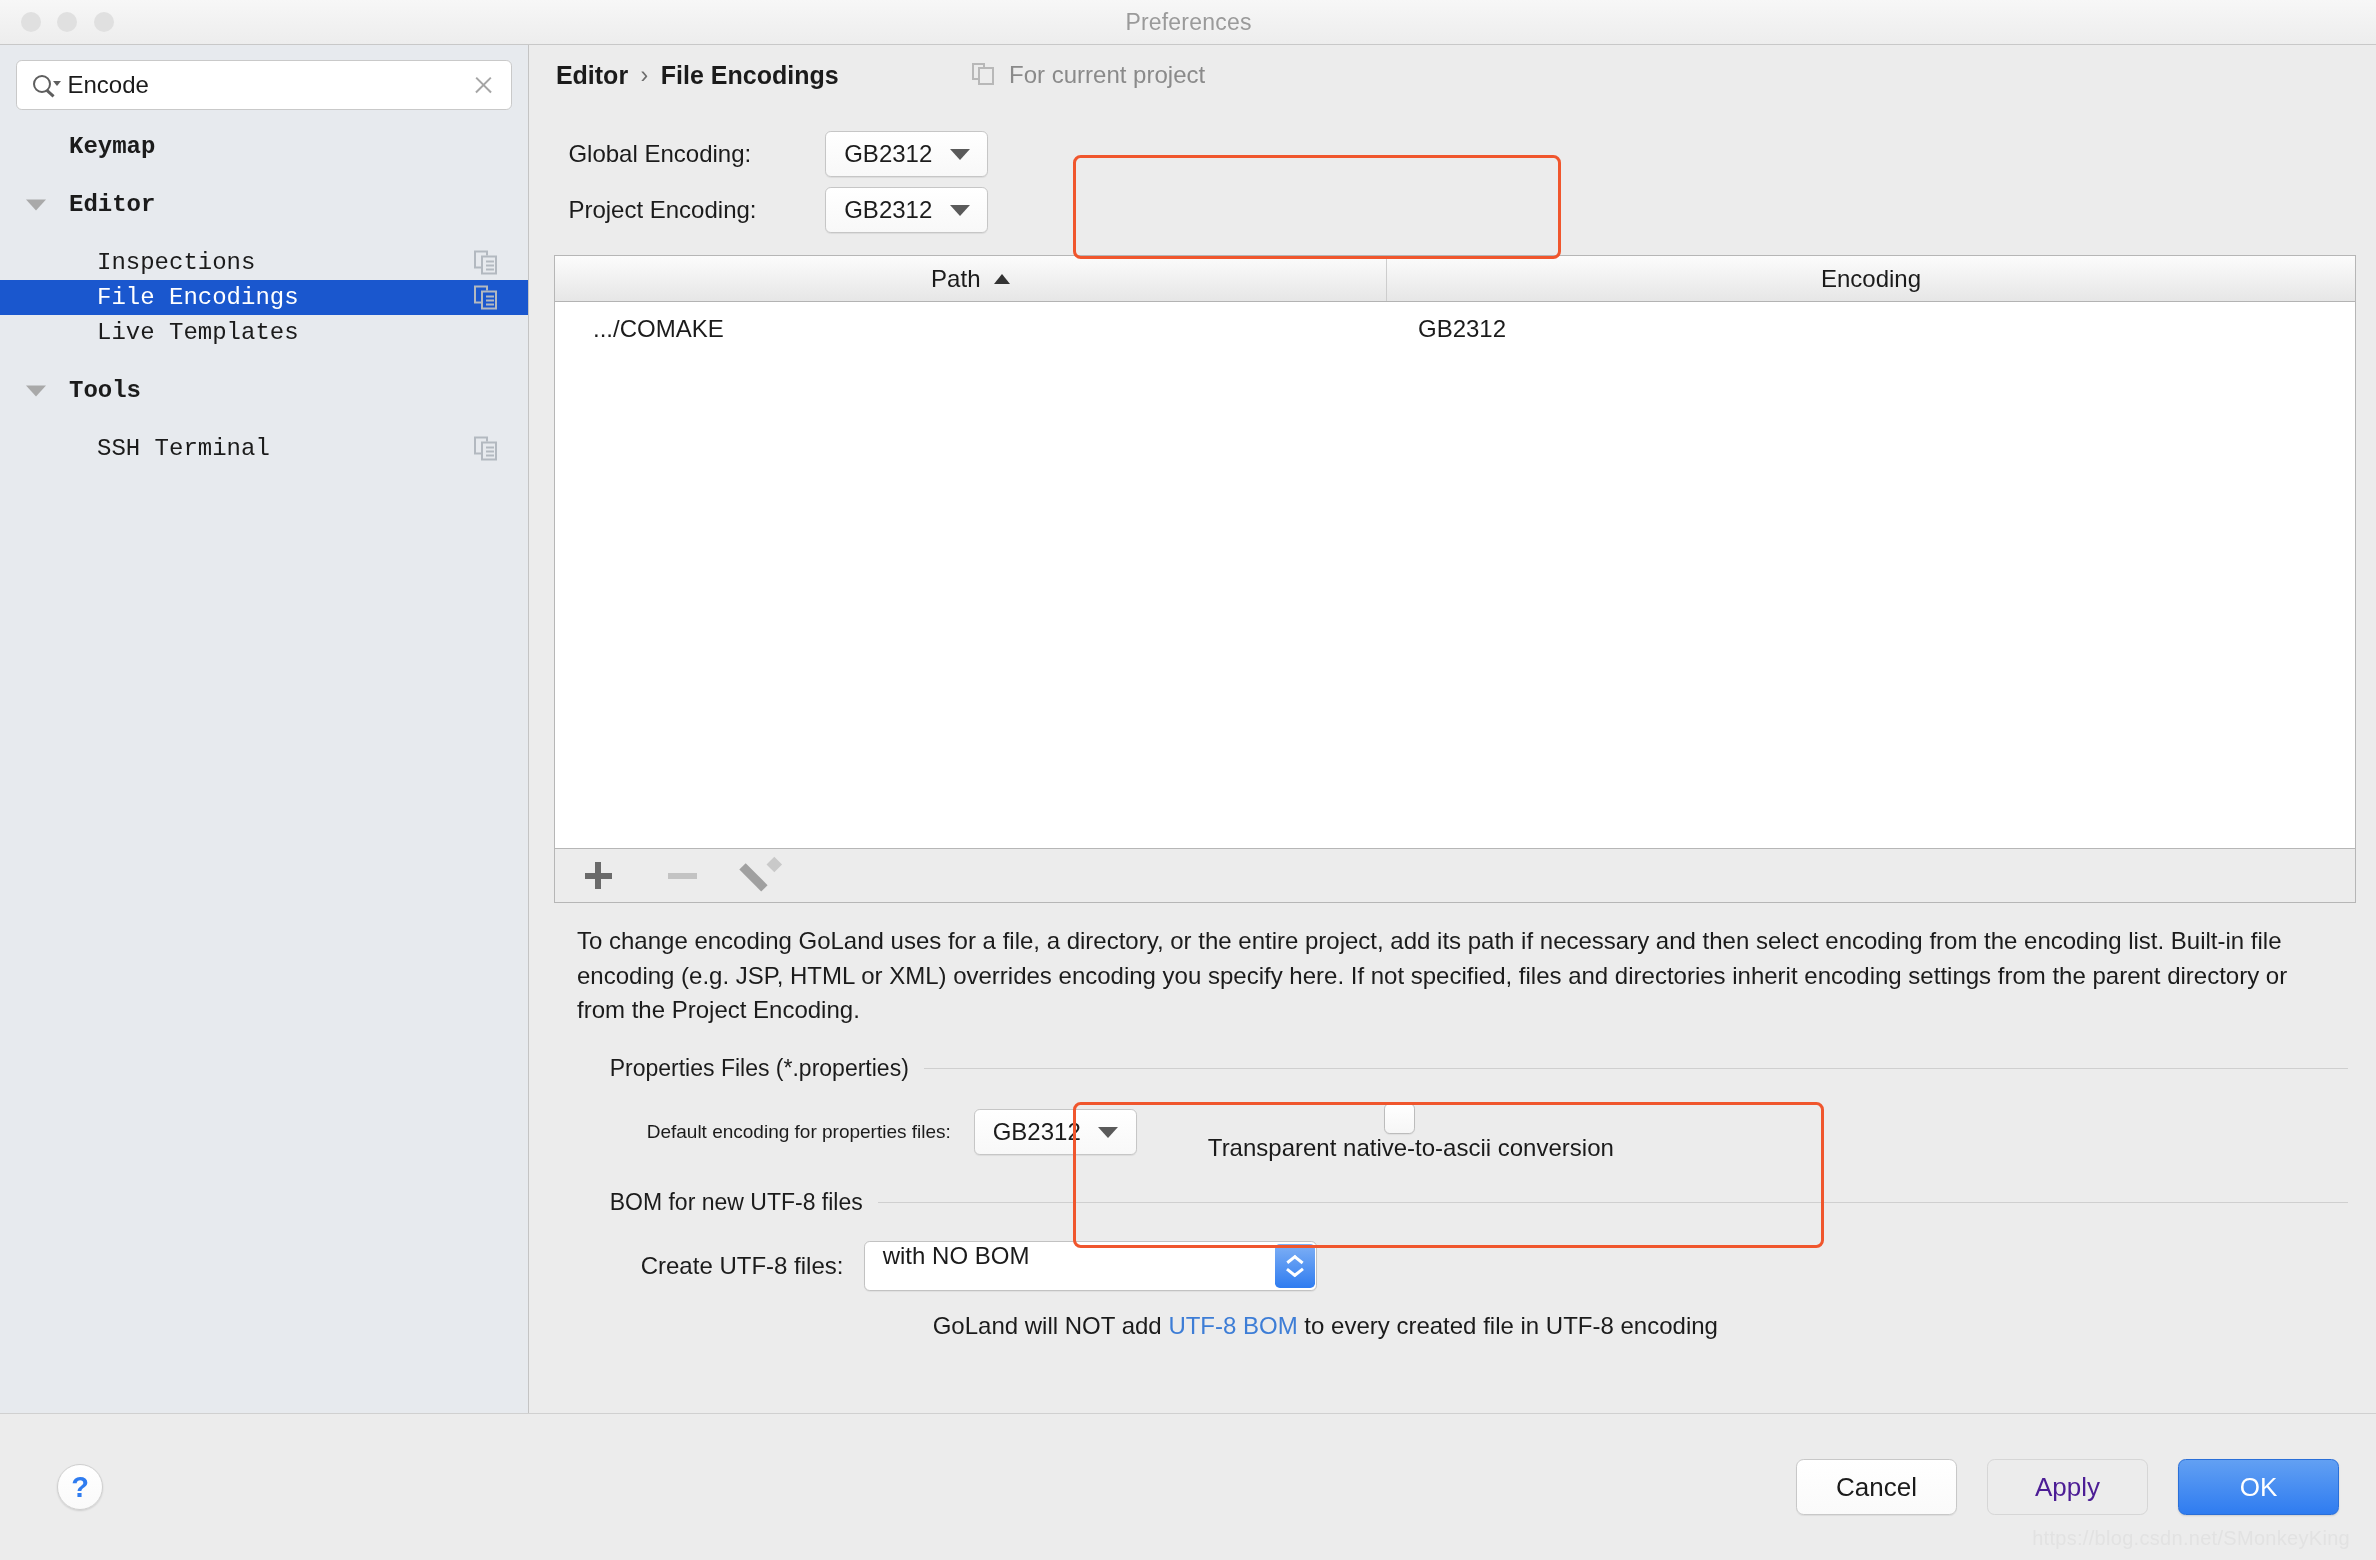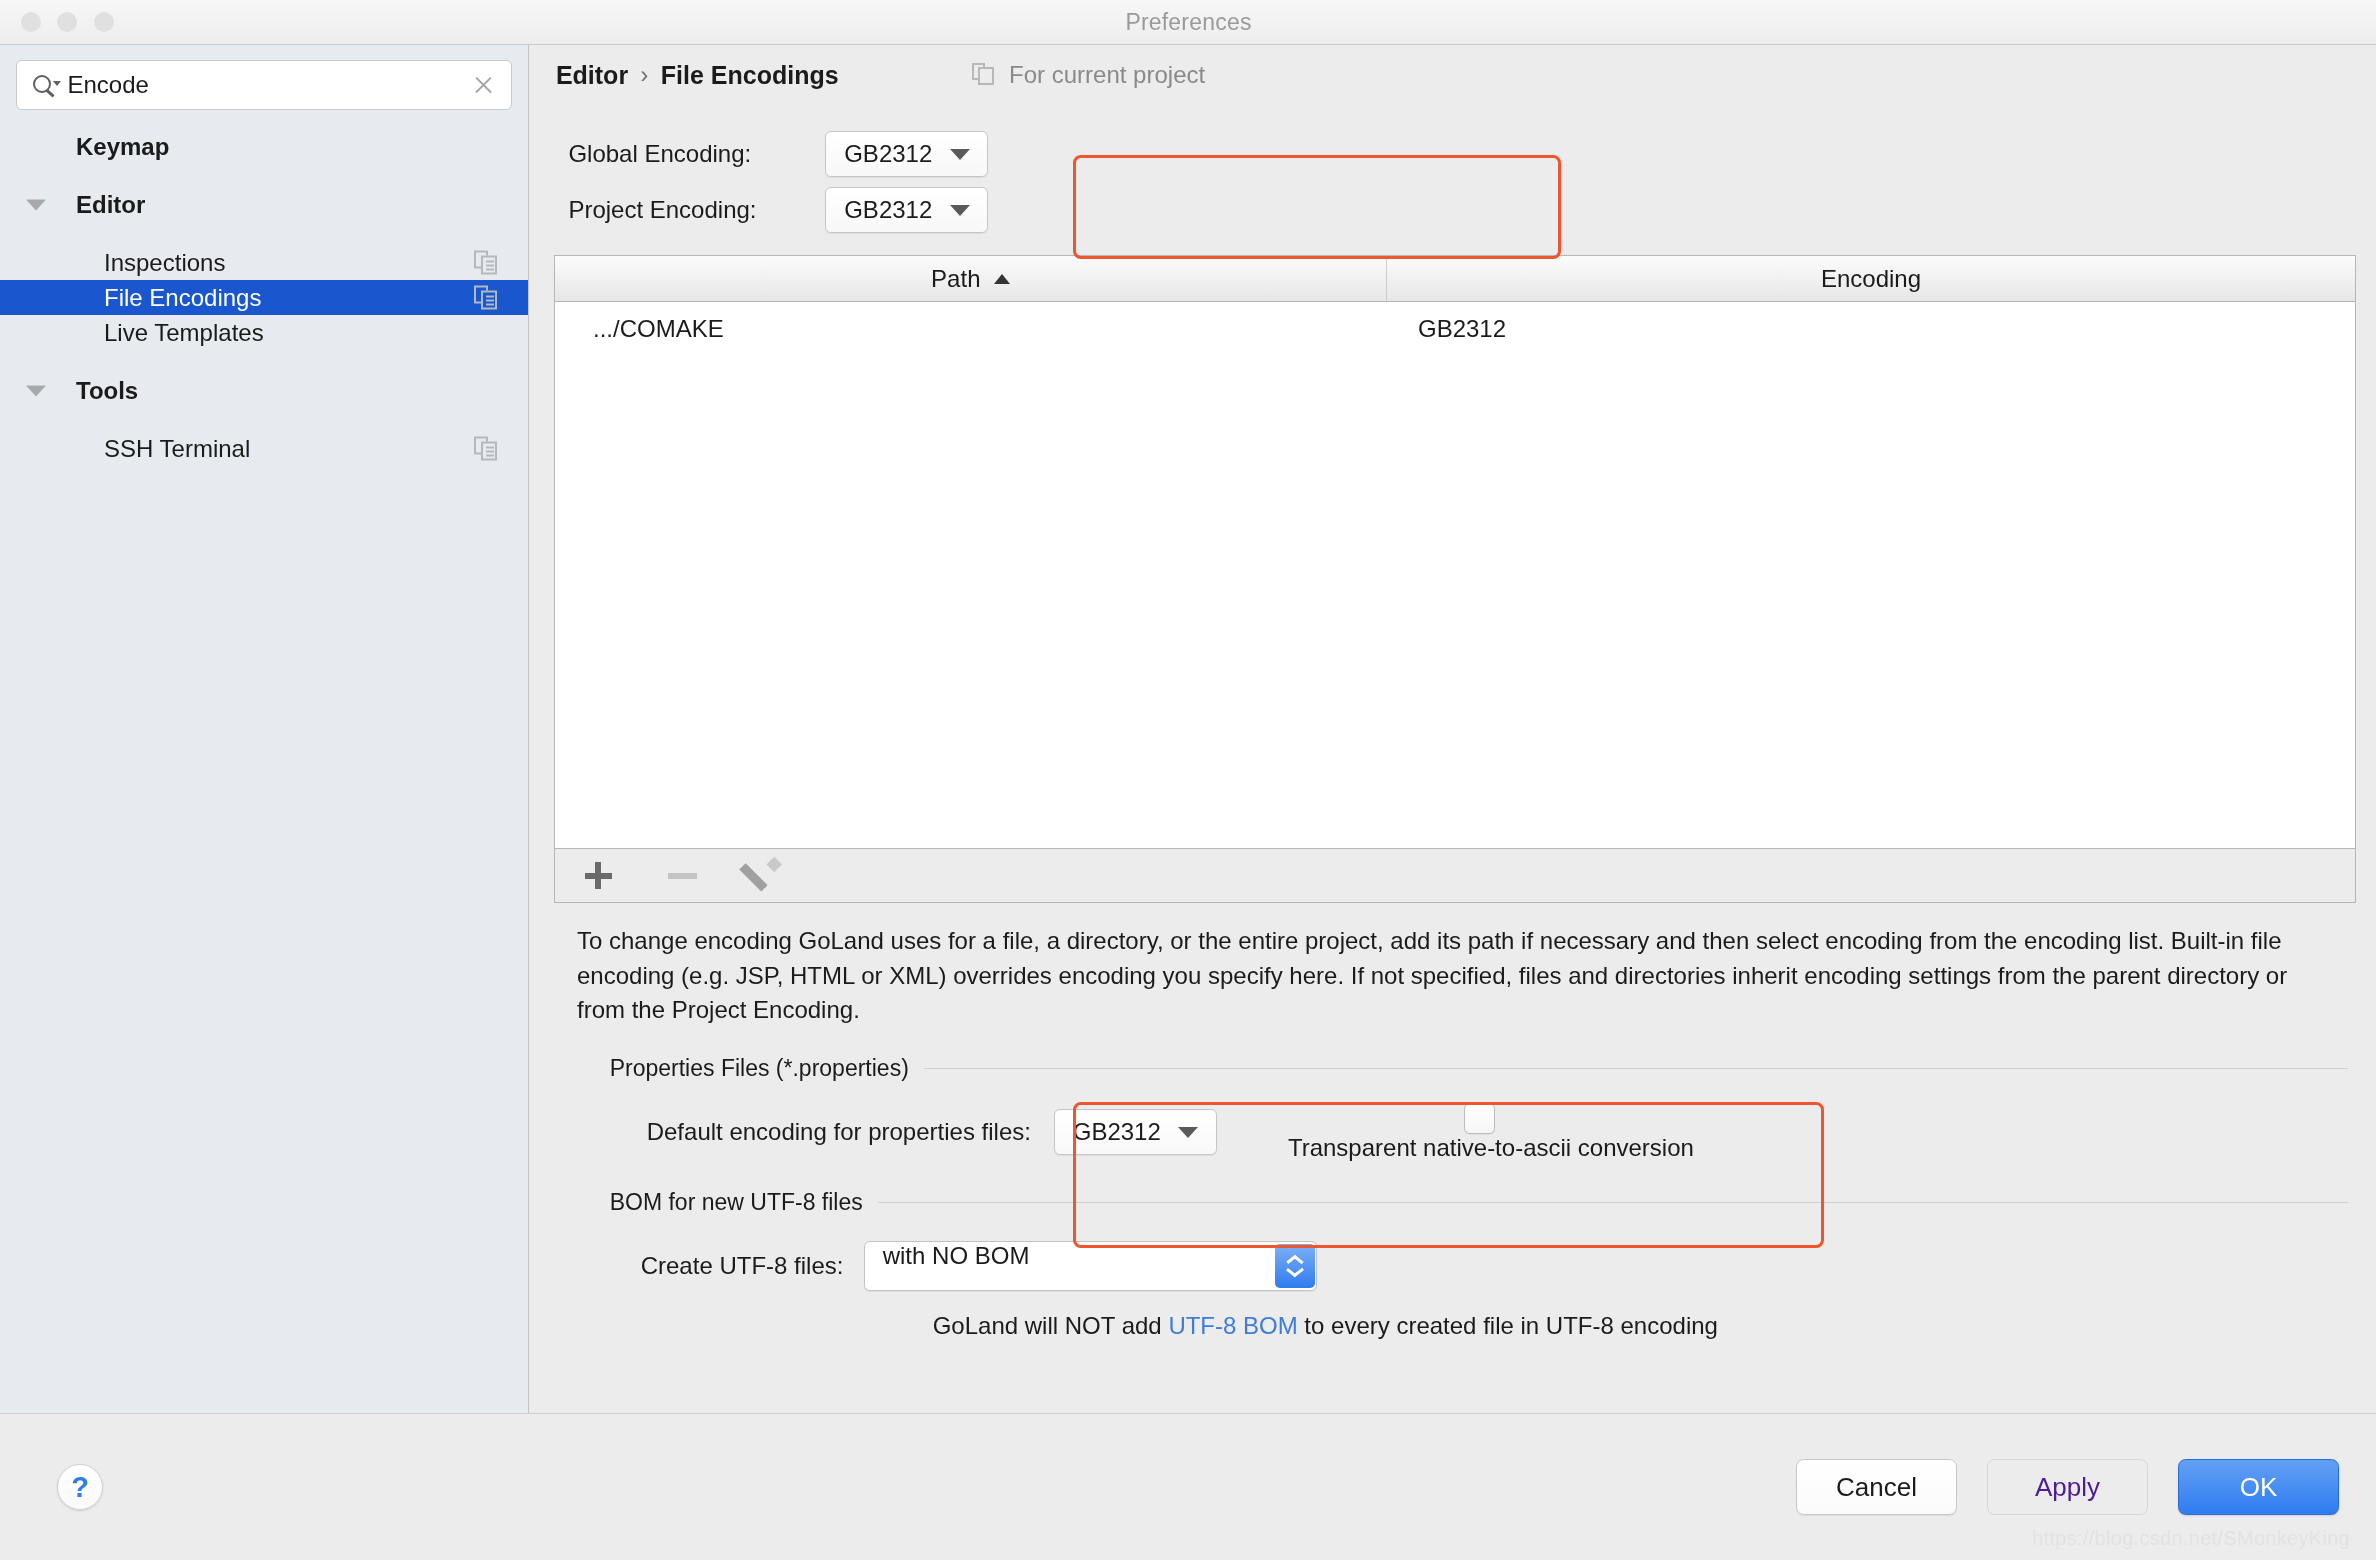--- a/index.html
+++ b/index.html
@@ -71,21 +71,21 @@
     height: 35px; display: flex; align-items: center;
     font-size: 24px; color: #1b1b1b; position: relative; cursor: default;
   }
   .tree-item.selected { background: #1a57ce; color: #fff; }
   .tree-item .twisty {
     position: absolute; left: 26px; top: 50%; transform: translateY(-50%);
     width: 0; height: 0;
     border-left: 10.6px solid transparent; border-right: 10.6px solid transparent;
     border-top: 11.5px solid #a9a9a9;
   }
-  .tree-item .label { margin-left: 8px; }
+  .tree-item .label { margin-left: 1px; font-family: Liberation Mono, monospace; }
   .tree-item.lvl-top { font-weight: bold; }
   .tree-item.lvl-top .label { padding-left: 68px; }
   .tree-item.lvl-child .label { padding-left: 96px; }
   .tree-gap { height: 23px; }
   .copy-ico {
     position: absolute; right: 29px; top: 50%; transform: translateY(-50%);
     width: 25px; height: 25px;
   }
   .copy-ico .b1, .copy-ico .b2 {
     position: absolute; border: 2.3px solid #b3b9c0; background: transparent;
@@ -199,21 +199,21 @@
     padding: 0 5.8px 0 23px; max-width: 1770px;
   }
 
   
   .group { margin-top: 27px; position: relative; padding: 0 7.7px 0 7.7px; margin-left: 48px; }
   .group-title {
     display: flex; align-items: center; font-size: 23px; color: #1b1b1b; gap: 15.4px;
   }
   .group-title .rule { flex: 1; height: 1px; background: #cfcfcf; }
   .props-row { display: flex; align-items: center; margin-top: 21px; padding-left: 37px; }
-  .props-label { font-size: 24px; color: #1b1b1b; margin-right: 23px; }
+  .props-label { font-size: 19px; color: #1b1b1b; margin-right: 23px; }
   .chk-wrap { display: flex; align-items: center; margin-left: 48px; flex-direction: column; }
   .checkbox {
     width: 31px; height: 31px; border: 1px solid #bcbcbc; border-radius: 5.8px;
     background: linear-gradient(180deg,#fff 0%,#f6f6f6 100%);
     box-shadow: 0 1px 1px rgba(0,0,0,.06); cursor: pointer;
   }
   .chk-label { font-size: 24px; color: #1b1b1b; margin-left: 23px; }
 
   .bom-row { display: flex; align-items: center; margin-top: 25px; padding-left: 31px; }
   .bom-label { font-size: 24px; color: #1b1b1b; margin-right: 21px; }

